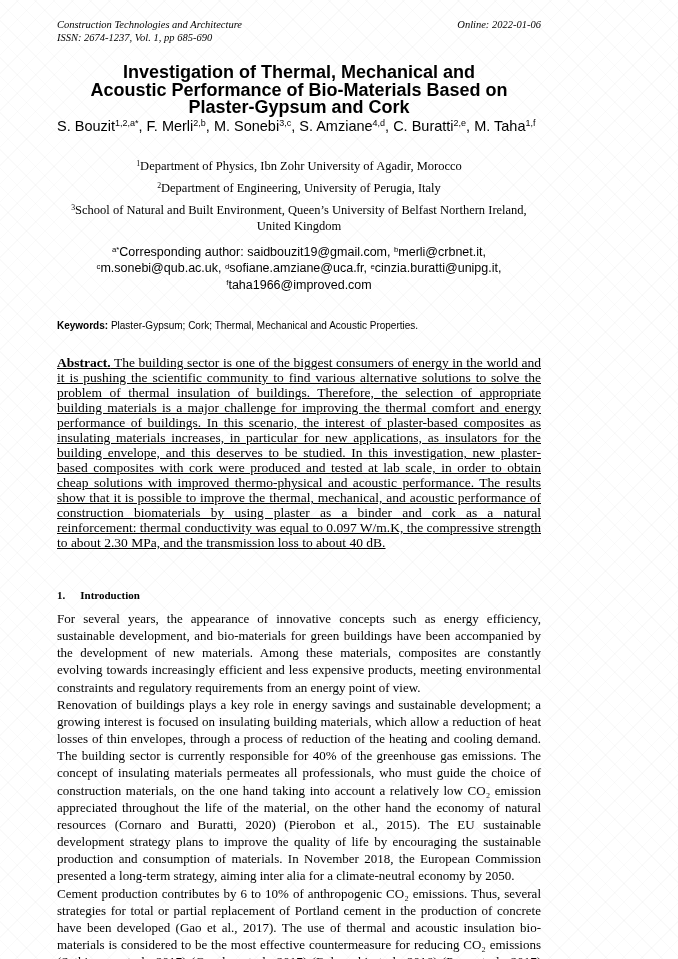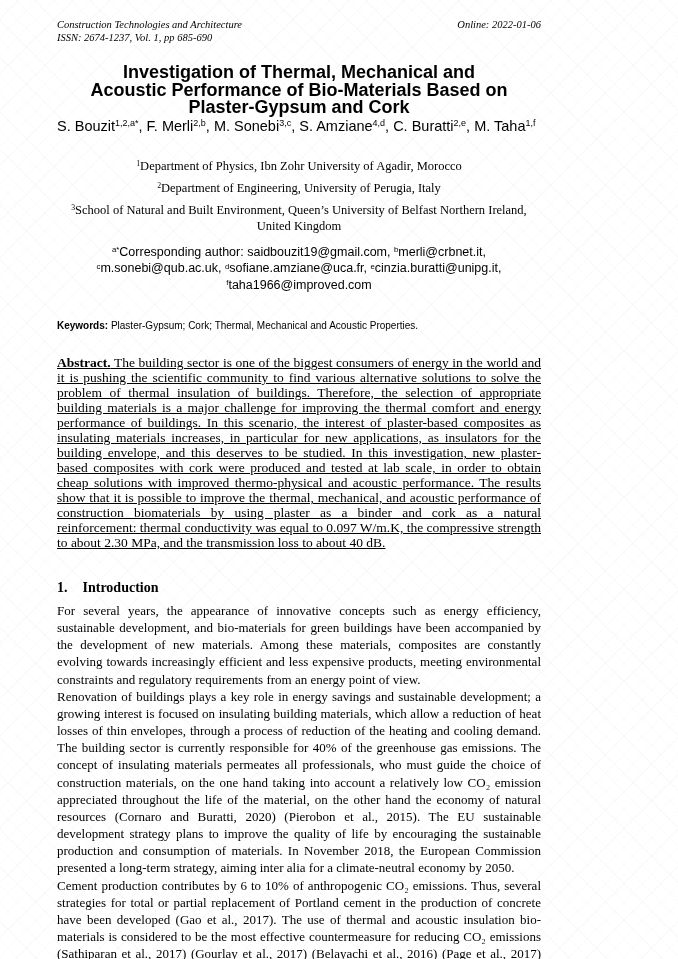--- a/index.html
+++ b/index.html
@@ -96,22 +96,22 @@
   .abstract {
     margin-top: 21px;
     font-size: 13.5px;
     line-height: 15px;
     text-align: justify;
     text-decoration: underline;
   }
   .abstract b { font-weight: bold; }
 
   .section-heading {
-    margin-top: 29px;
-    font-size: 14px;
+    margin-top: 37px;
+    font-size: 11px;
     font-weight: bold;
     line-height: 17px;
     font-family: Liberation Serif, serif;
   }
   .section-heading .sec-num { display: inline-block; margin-right: 15px; }
 
   .body-text {
     margin-top: 6px;
     font-size: 13px;
     line-height: 17.15px;

